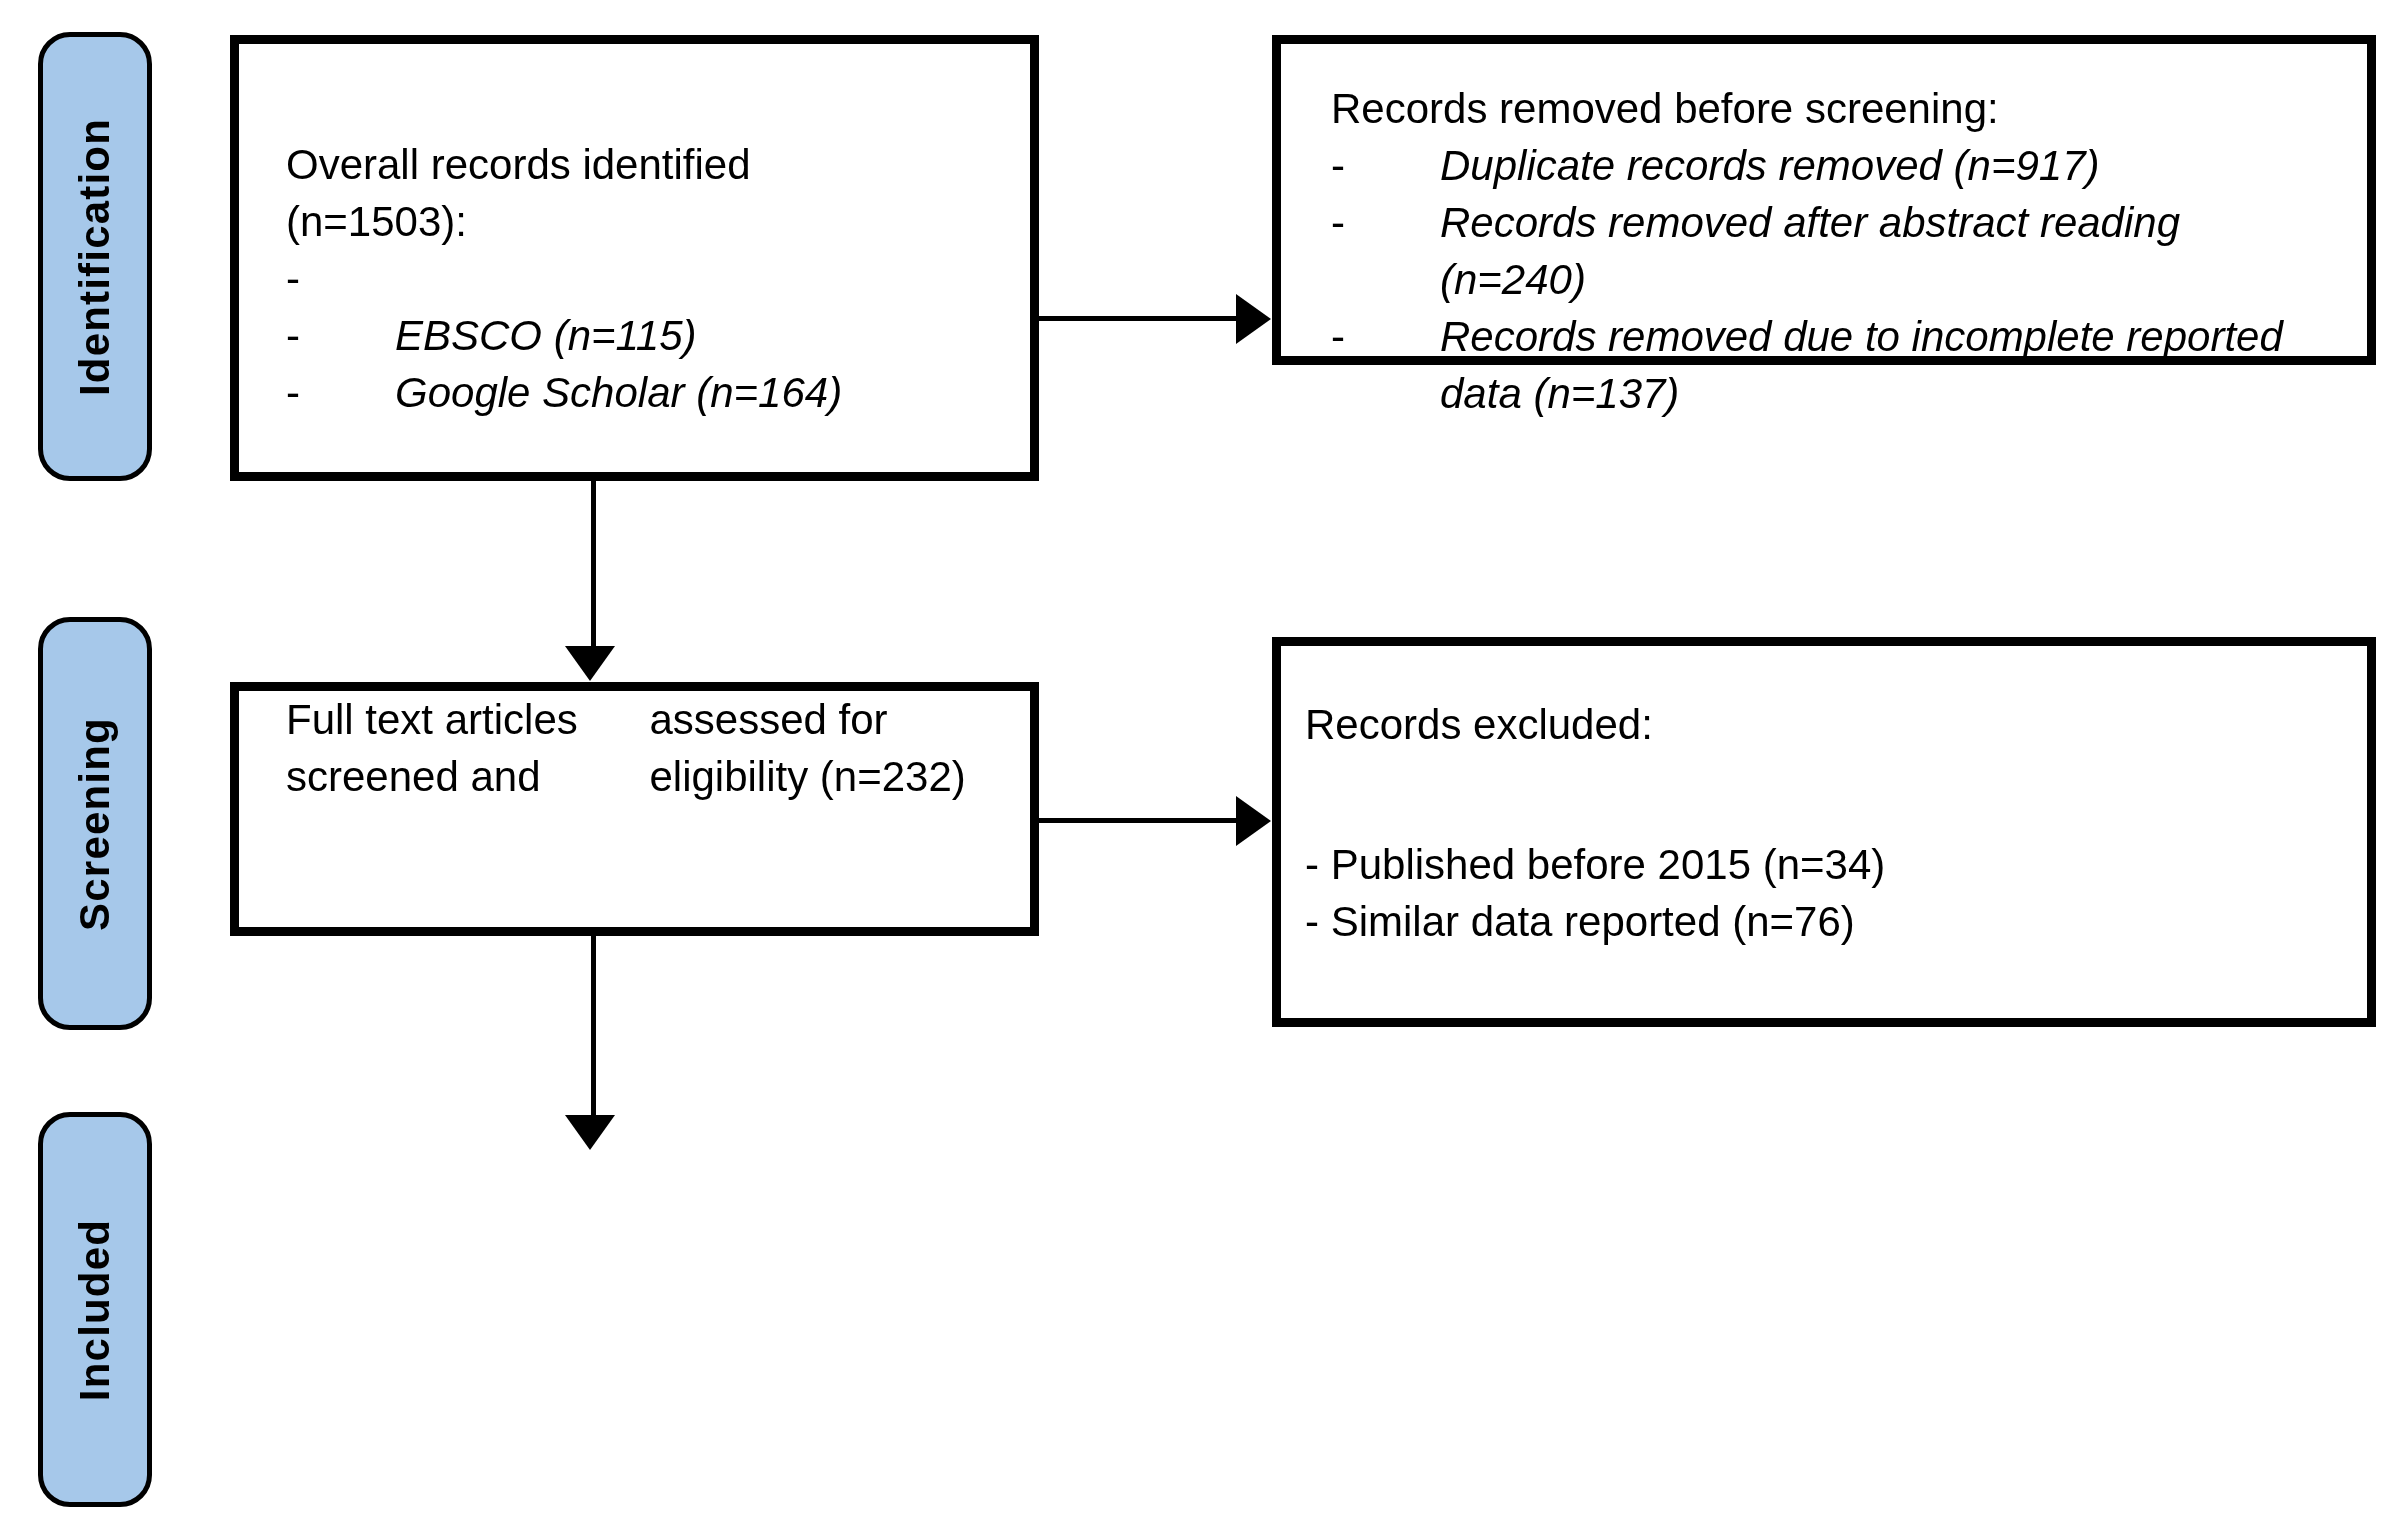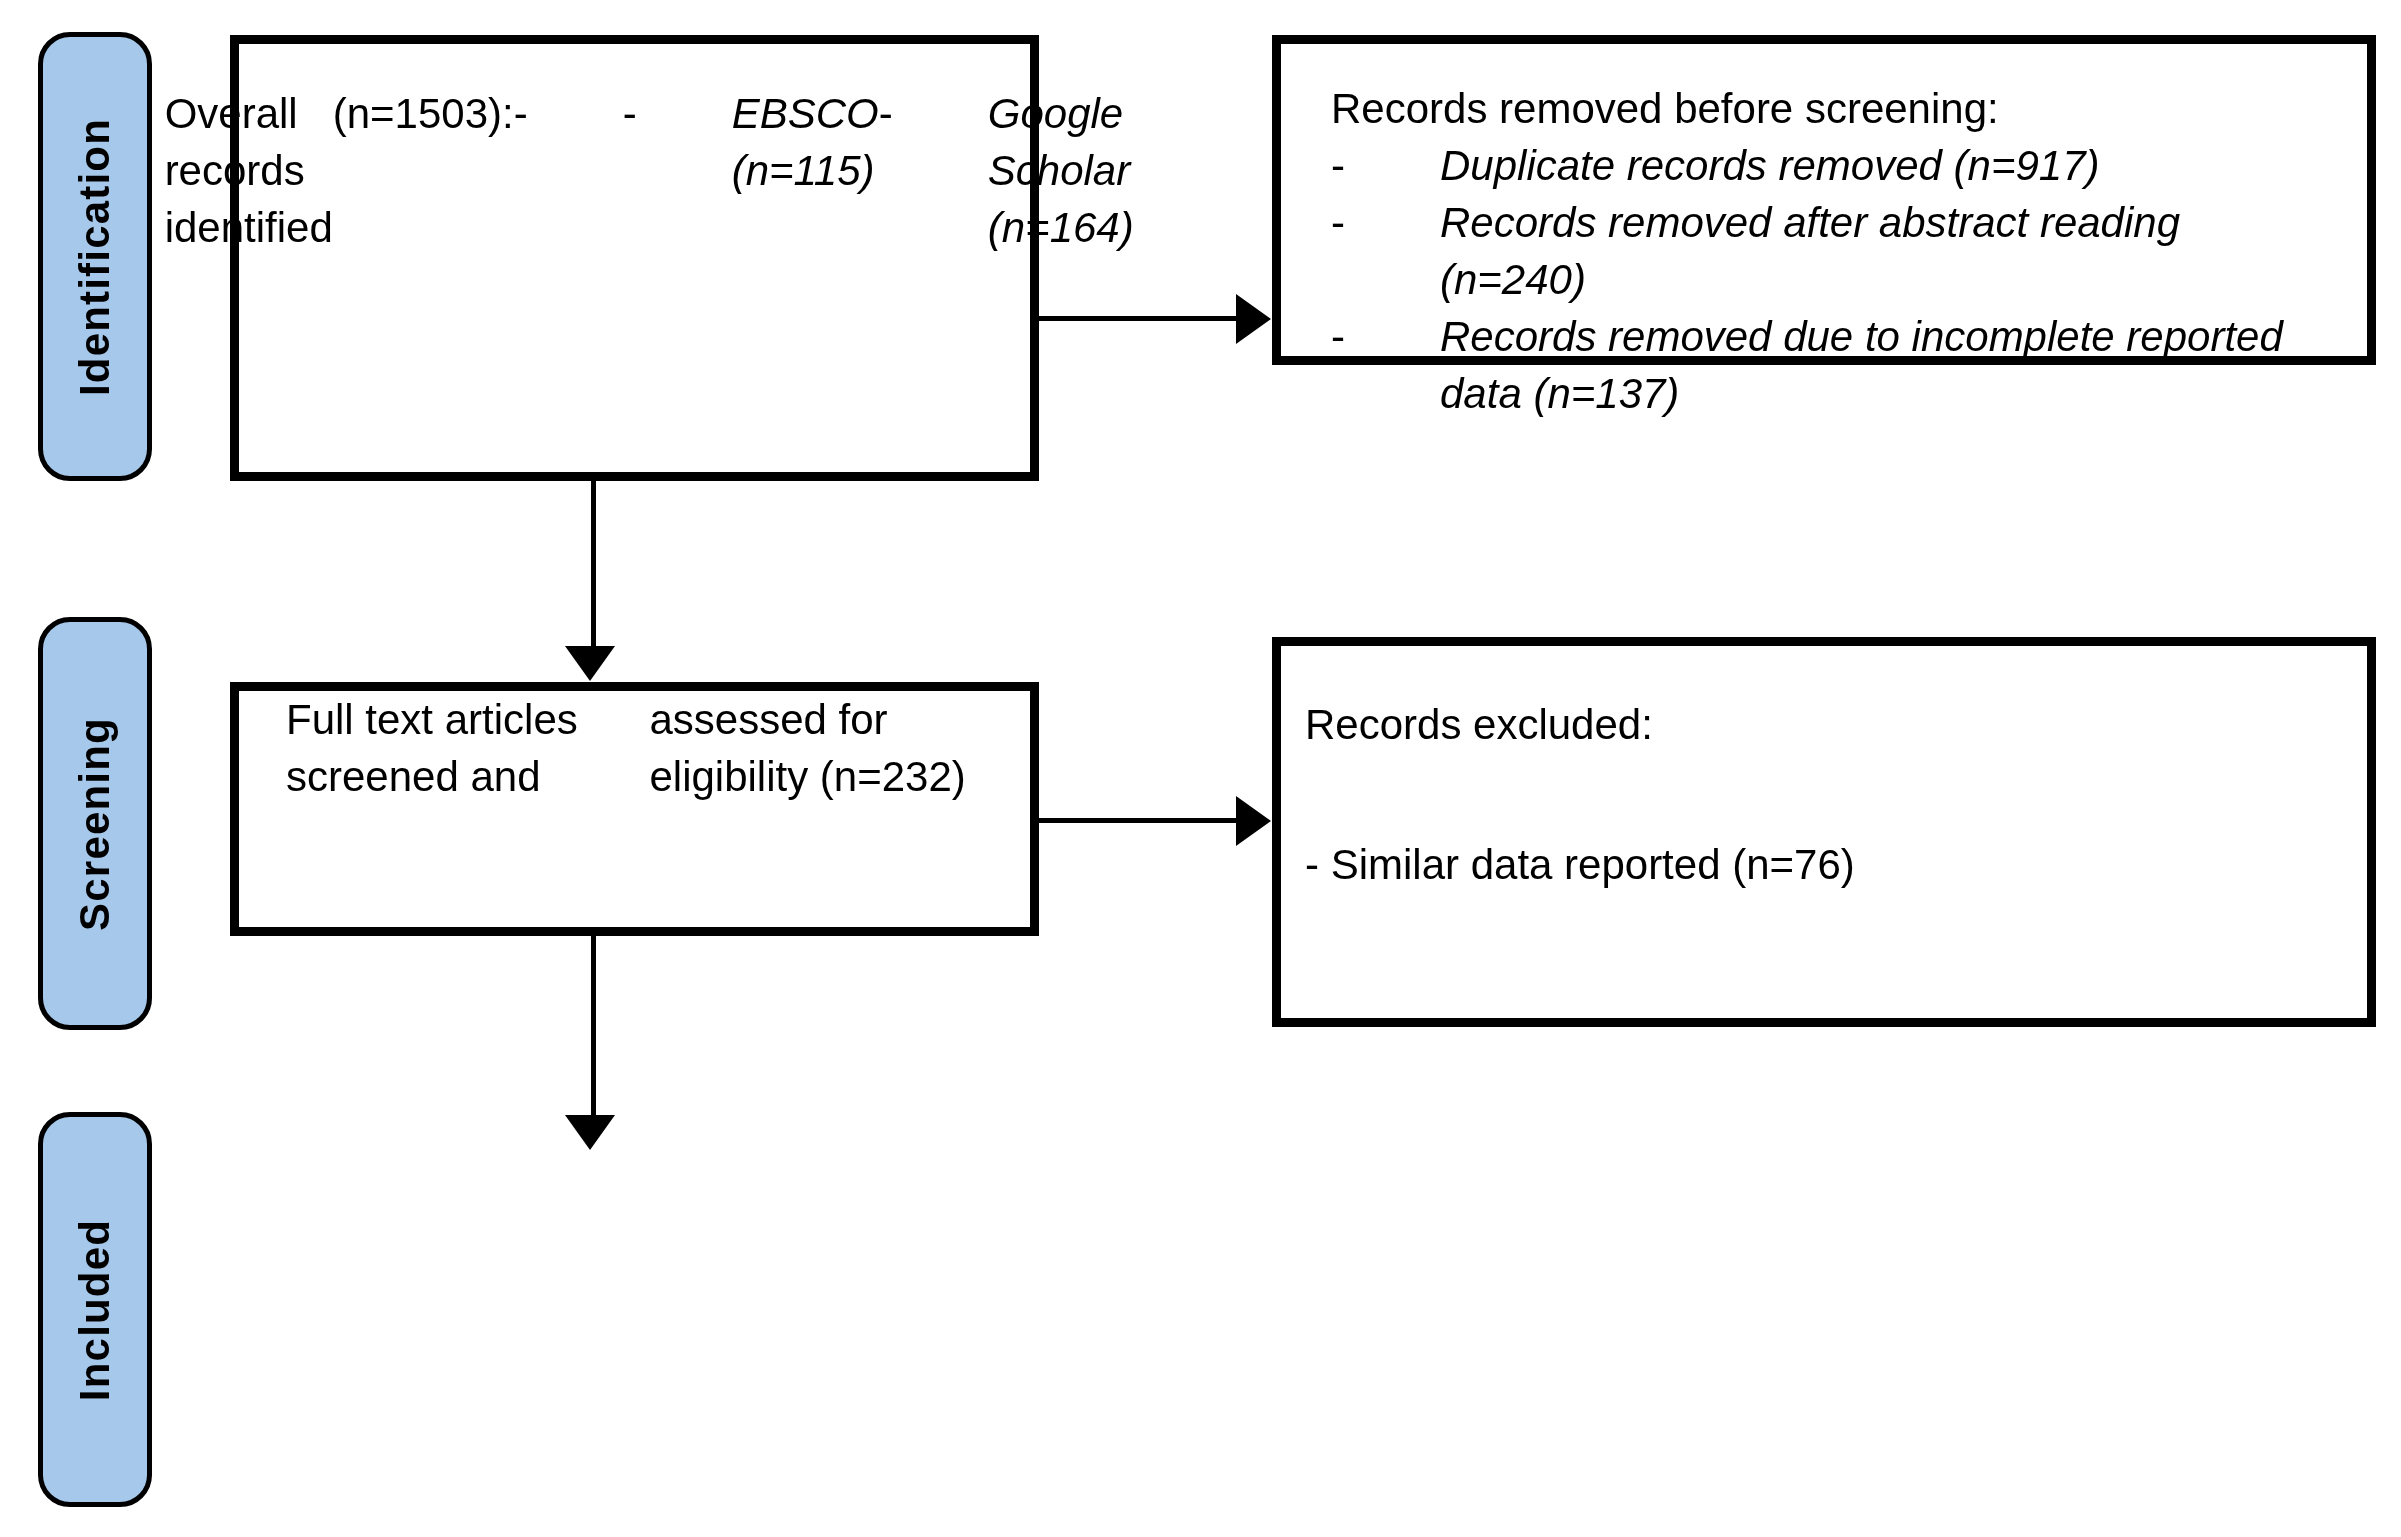--- a/index.html
+++ b/index.html
@@ -38,21 +38,21 @@
 
   
   .flow-box {
     position: absolute;
     background: #ffffff;
     border: 9.4px solid #000000;
     box-sizing: border-box;
     font-size: 42px; line-height: 57px;
   }
   #box-identified { left: 230px;  top: 35px;   width: 809px; height: 446px;
-                    display: flex; flex-direction: row; justify-content: center;
+                    display: flex; flex-direction: column; justify-content: center;
                     padding: 41px 17.7px 0 47px; }
   #box-removed    { left: 1272px; top: 35px;   width: 1104px; height: 330px;
                     padding: 36px 32px 0 50px; }
   #box-screened   { left: 230px;  top: 682px; width: 809px; height: 254px;
                     display: flex; flex-direction: row; justify-content: center;
                     padding: 0 11.8px 0 47px; }
   #box-excluded   { left: 1272px; top: 637px; width: 1104px; height: 390px;
                     padding: 50px 32px 0 24px; }
   #box-included   { left: 210px;  top: 1151px; width: 838px; height: 295px;
                     display: flex; align-items: center; justify-content: center; }
@@ -135,20 +135,21 @@
   </div>
 
   <div class="flow-box" id="box-screened">
     <div>Full text articles screened and</div>
     <div>assessed for eligibility (n=232)</div>
   </div>
 
   <div class="flow-box" id="box-excluded">
     <div>Records excluded:</div>
     <div class="excluded-bullets">
+      <div>- Published before 2015 (n=34)</div>
       <div>- Similar data reported (n=76)</div>
     </div>
   </div>
 
 
   <div class="arrow-line-h" id="arrow1-line"></div>
   <div class="arrow-head-right" id="arrow1-head"></div>
 
   <div class="arrow-line-v" id="arrow2-line"></div>
   <div class="arrow-head-down" id="arrow2-head"></div>

